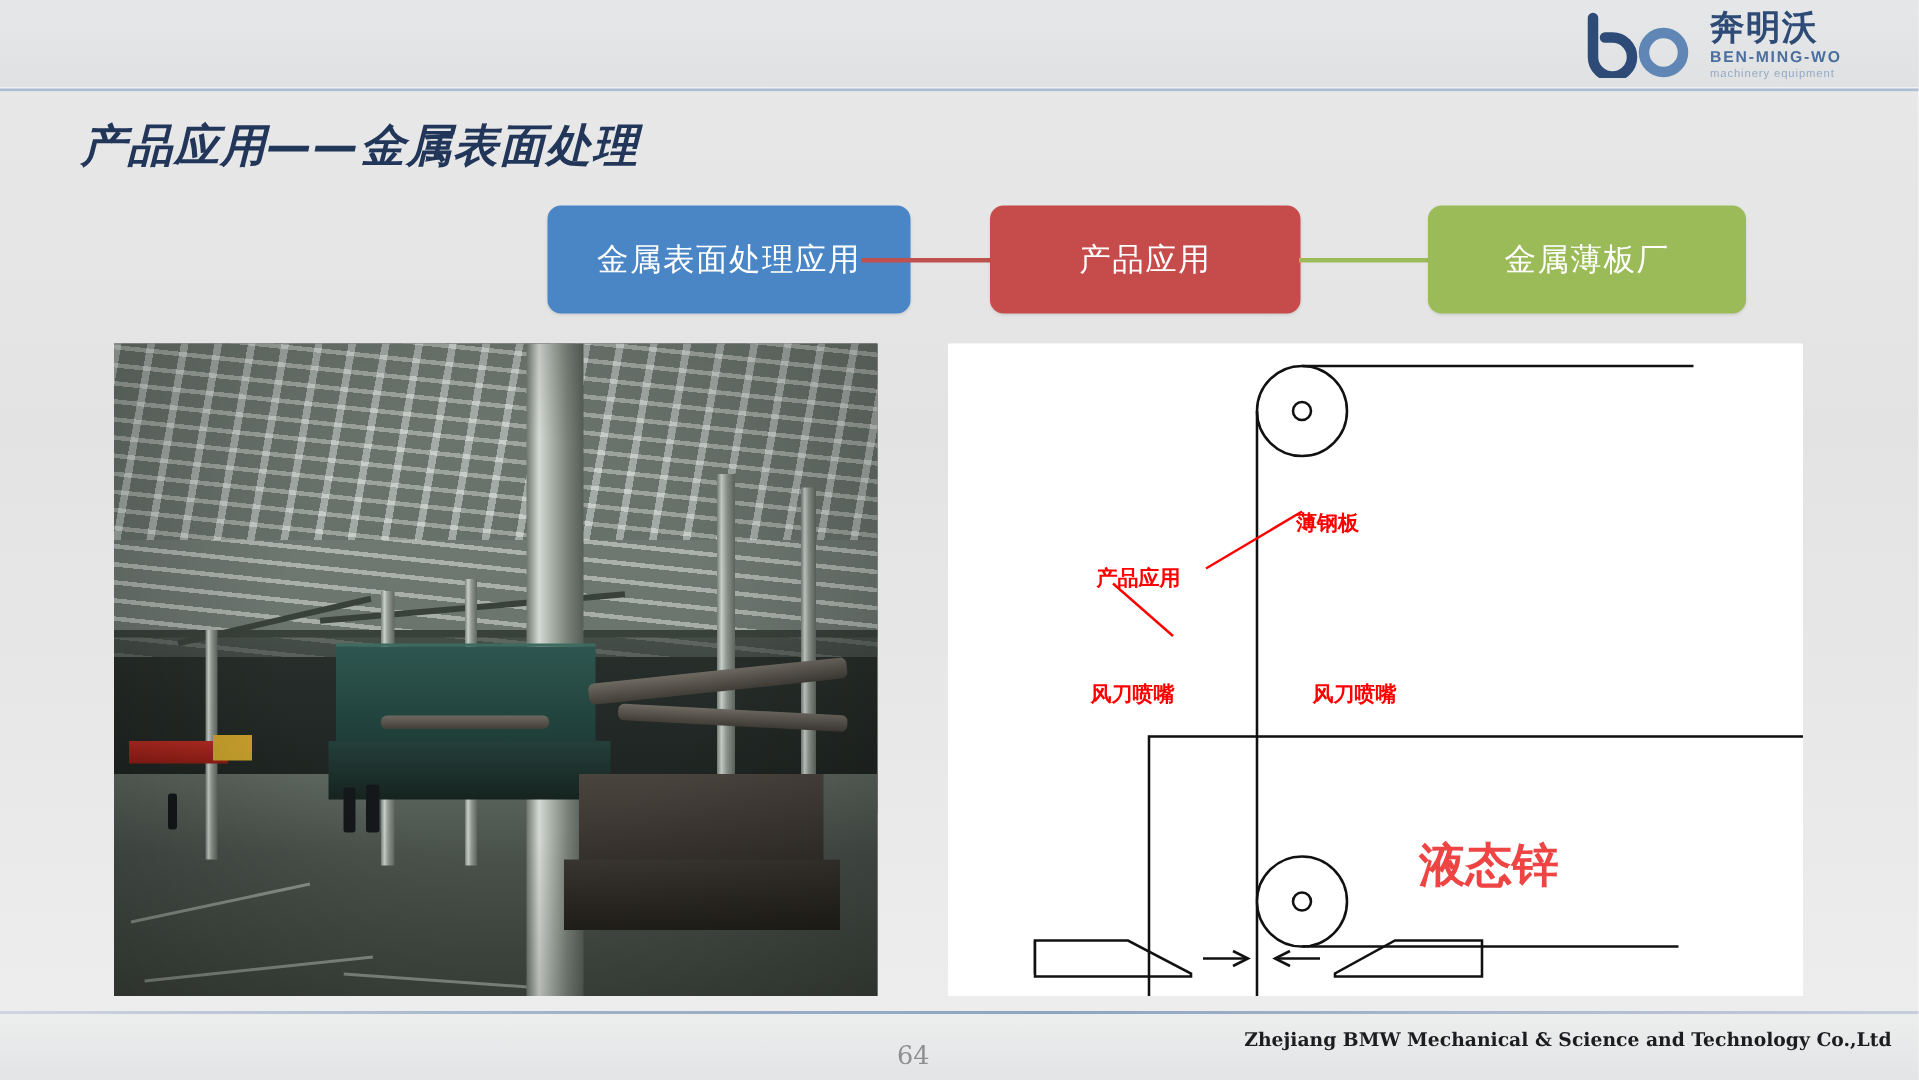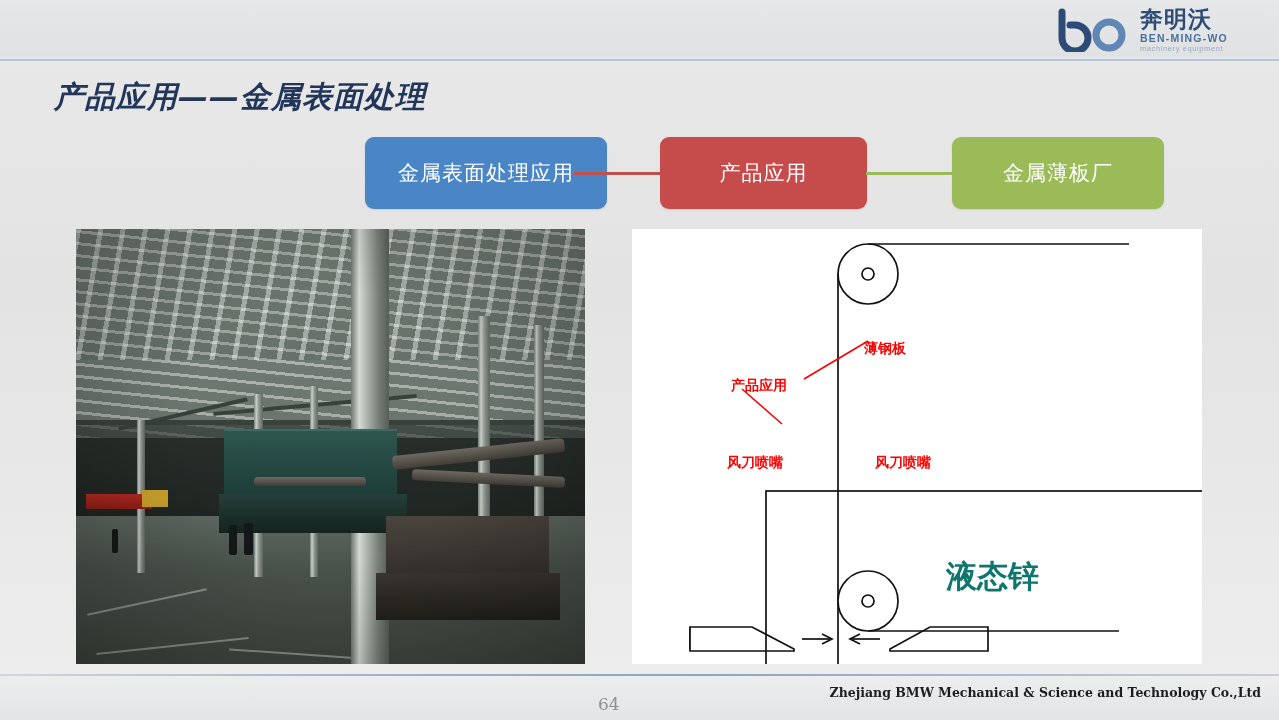--- a/index.html
+++ b/index.html
@@ -135,21 +135,21 @@
     position:absolute;left:632px;top:229px;width:570px;height:435px;
     background:#ffffff;
   }
   .dg{position:absolute;inset:0;}
   .dg svg{display:block;}
   .dg-label{
     position:absolute;color:#ff0000;font-size:14px;font-weight:700;white-space:nowrap;
     font-family:"DejaVu Sans","Liberation Sans",sans-serif;
   }
   .dg-label-big{
-    position:absolute;color:#0f766e;font-size:31px;font-weight:700;white-space:nowrap;
+    position:absolute;color:#ef4444;font-size:31px;font-weight:700;white-space:nowrap;
     font-family:"DejaVu Serif","Liberation Serif",serif;
   }
 
   
   .footer-rule{
     position:absolute;left:0;bottom:44px;width:1279px;height:2px;
     background:linear-gradient(90deg,#cfd6df 0%,#9fb2c9 30%,#8ea4bf 55%,#c6cedb 100%);
   }
   .footer-band{
     position:absolute;left:0;bottom:0;width:1279px;height:44px;

